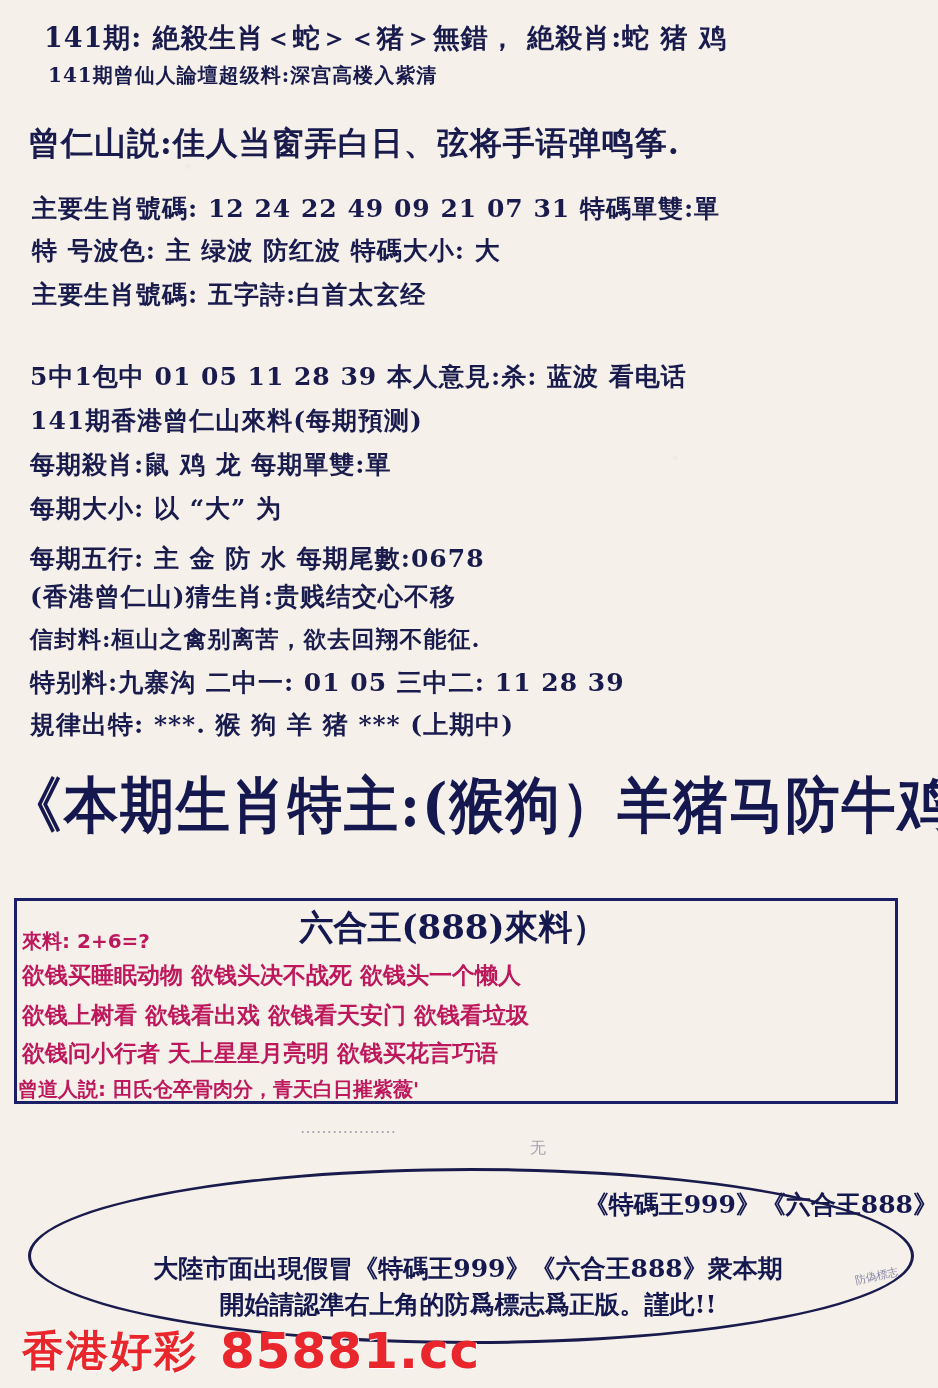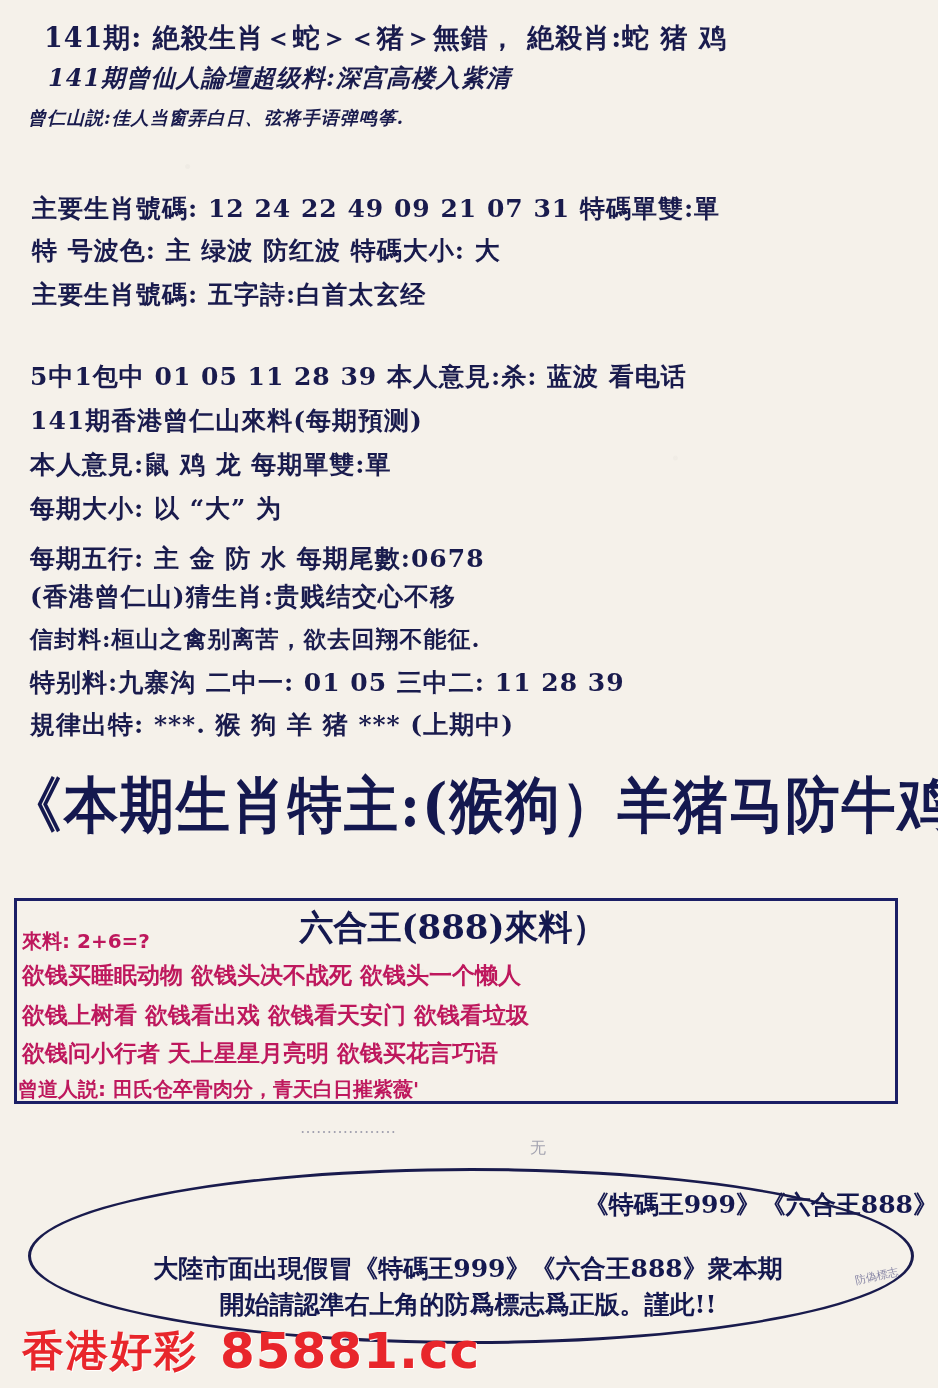--- a/index.html
+++ b/index.html
@@ -171,29 +171,29 @@
     opacity: .6;
     white-space: nowrap;
   }
 </style>
 </head>
 <body>
 
 <div id="page">
 
   <div class="line l-main" style="left:44px; top:20px; font-size:27px;">141期: 絶殺生肖＜蛇＞＜猪＞無錯， 絶殺肖:蛇 猪 鸡</div>
-  <div class="line l-main" style="left:48px; top:62px; font-size:24px;font-style:italic;">141期曾仙人論壇超级料:深宫高楼入紫清</div>
-  <div class="line l-main" style="left:28px; top:106px; font-size:18px;font-style:italic;">曾仁山説:佳人当窗弄白日、弦将手语弹鸣筝.</div>
+  <div class="line l-main" style="left:48px; top:62px; font-size:20px;">141期曾仙人論壇超级料:深宫高楼入紫清</div>
+  <div class="line l-main" style="left:28px; top:122px; font-size:32px;">曾仁山説:佳人当窗弄白日、弦将手语弹鸣筝.</div>
   <div class="line l-main" style="left:32px; top:192px; font-size:25px;">主要生肖號碼: 12 24 22 49 09 21 07 31 特碼單雙:單</div>
   <div class="line l-main" style="left:32px; top:234px; font-size:25px;">特 号波色: 主 绿波  防红波 特碼大小: 大</div>
   <div class="line l-main" style="left:32px; top:278px; font-size:25px;">主要生肖號碼: 五字詩:白首太玄经</div>
 
   <div class="line l-main" style="left:30px; top:360px; font-size:25px;">5中1包中  01 05 11 28 39  本人意見:杀: 蓝波 看电话</div>
   <div class="line l-main" style="left:30px; top:404px; font-size:25px;">141期香港曾仁山來料(每期預测)</div>
-  <div class="line l-main" style="left:30px; top:448px; font-size:25px;">本人意見:鼠 鸡 龙   每期單雙:單</div>
+  <div class="line l-main" style="left:30px; top:448px; font-size:25px;">每期殺肖:鼠 鸡 龙   每期單雙:單</div>
   <div class="line l-main" style="left:30px; top:492px; font-size:25px;">每期大小:  以 “大” 为</div>
   <div class="line l-main" style="left:30px; top:536px; font-size:25px;margin-top:6px;">每期五行: 主 金 防 水 每期尾數:0678</div>
   <div class="line l-main" style="left:30px; top:580px; font-size:25px;">(香港曾仁山)猜生肖:贵贱结交心不移</div>
   <div class="line l-main" style="left:30px; top:624px; font-size:23px;">信封料:桓山之禽别离苦，欲去回翔不能征.</div>
   <div class="line l-main" style="left:30px; top:666px; font-size:25px;">特别料:九寨沟    二中一: 01 05    三中二: 11 28 39</div>
   <div class="line l-main" style="left:30px; top:708px; font-size:25px;">規律出特:  ***. 猴 狗 羊 猪 *** (上期中)</div>
 
   <div id="headline">《本期生肖特主:(猴狗）羊猪马防牛鸡兔》</div>
 
   <div id="box"></div>

